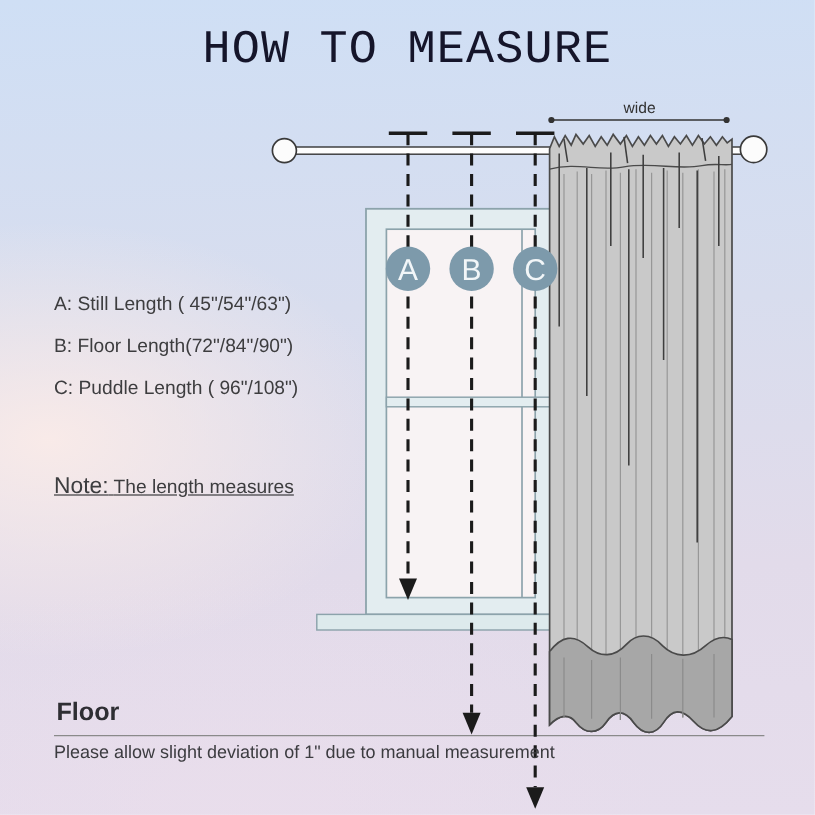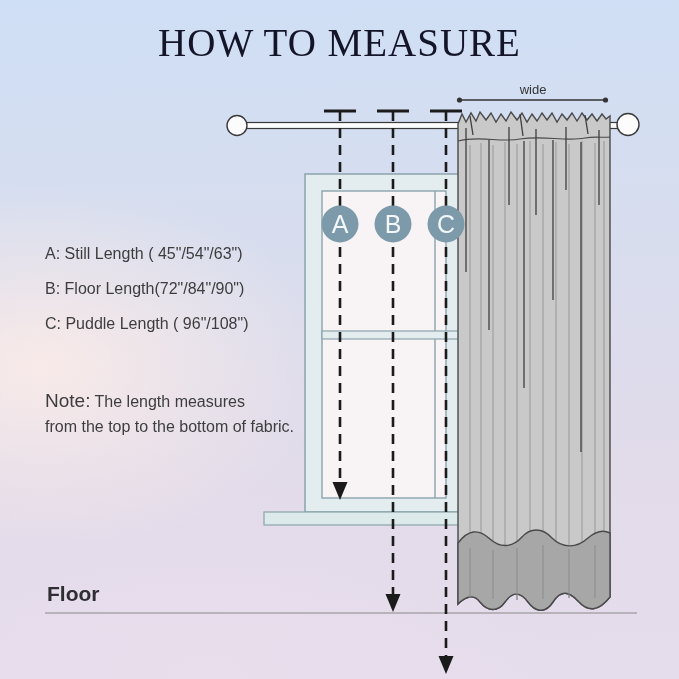--- a/index.html
+++ b/index.html
@@ -9,31 +9,31 @@
     overflow:hidden;
     font-family:"Liberation Sans",sans-serif;
     background:
       radial-gradient(ellipse 420px 260px at 6% 54%, rgba(250,235,232,0.95) 0%, rgba(250,235,232,0.0) 70%),
       radial-gradient(ellipse 500px 300px at 30% 100%, rgba(236,222,236,0.55) 0%, rgba(236,222,236,0.0) 70%),
       linear-gradient(178deg,#cfdff5 0%,#d8ddee 38%,#e2dbea 70%,#e6ddec 100%);
   }
   .page-title{
     position:absolute;left:0;right:0;top:20px;
     text-align:center;
-    font-family:Liberation Serif, serif;
+    font-family:Liberation Mono, monospace;
     font-size:39px;font-weight:400;letter-spacing:1px;
     color:#15152a;margin:0;
   }
   svg.diagram{position:absolute;left:0;top:0;}
   .legend{position:absolute;left:45px;top:245px;color:#3d3d3f;}
   .legend-row{position:absolute;left:0;white-space:nowrap;font-size:16px;color:#3d3d3f;}
   .legend-row.r0{top:0;}
   .legend-row.r1{top:35px;}
   .legend-row.r2{top:70px;}
-  .note{position:absolute;left:45px;top:388px;width:260px;color:#3d3d3f;font-size:16px;line-height:25px;}
+  .note{position:absolute;left:45px;top:388px;width:260px;color:#3d3d3f;font-size:16px;line-height:35px;text-decoration:underline;}
   .note .note-label{font-size:19px;}
   .floor-label{position:absolute;left:47px;top:582px;font-size:21px;color:#2e2e33;font-weight:bold;}
   .disclaimer{position:absolute;left:45px;top:619px;font-size:15px;color:#3c3c40;white-space:nowrap;}
   text{font-family:"Liberation Sans",sans-serif;}
 </style>
 </head>
 <body>
 
 <div class="stage">
 
@@ -164,18 +164,18 @@
 
   <div class="legend">
     <div class="legend-row r0">A: Still Length ( 45"/54"/63")</div>
     <div class="legend-row r1">B: Floor Length(72"/84"/90")</div>
     <div class="legend-row r2">C: Puddle Length ( 96"/108")</div>
   </div>
 
   <div class="note">
     <span class="note-label">Note:</span>
     <span>The length measures</span><br>
-    <span>from the top to the bottom of fabric.</span>
   </div>
 
   <div class="floor-label">Floor</div>
+  <div class="disclaimer">Please allow slight deviation of 1" due to manual measurement</div>
 
 </div>
 
 </body></html>

